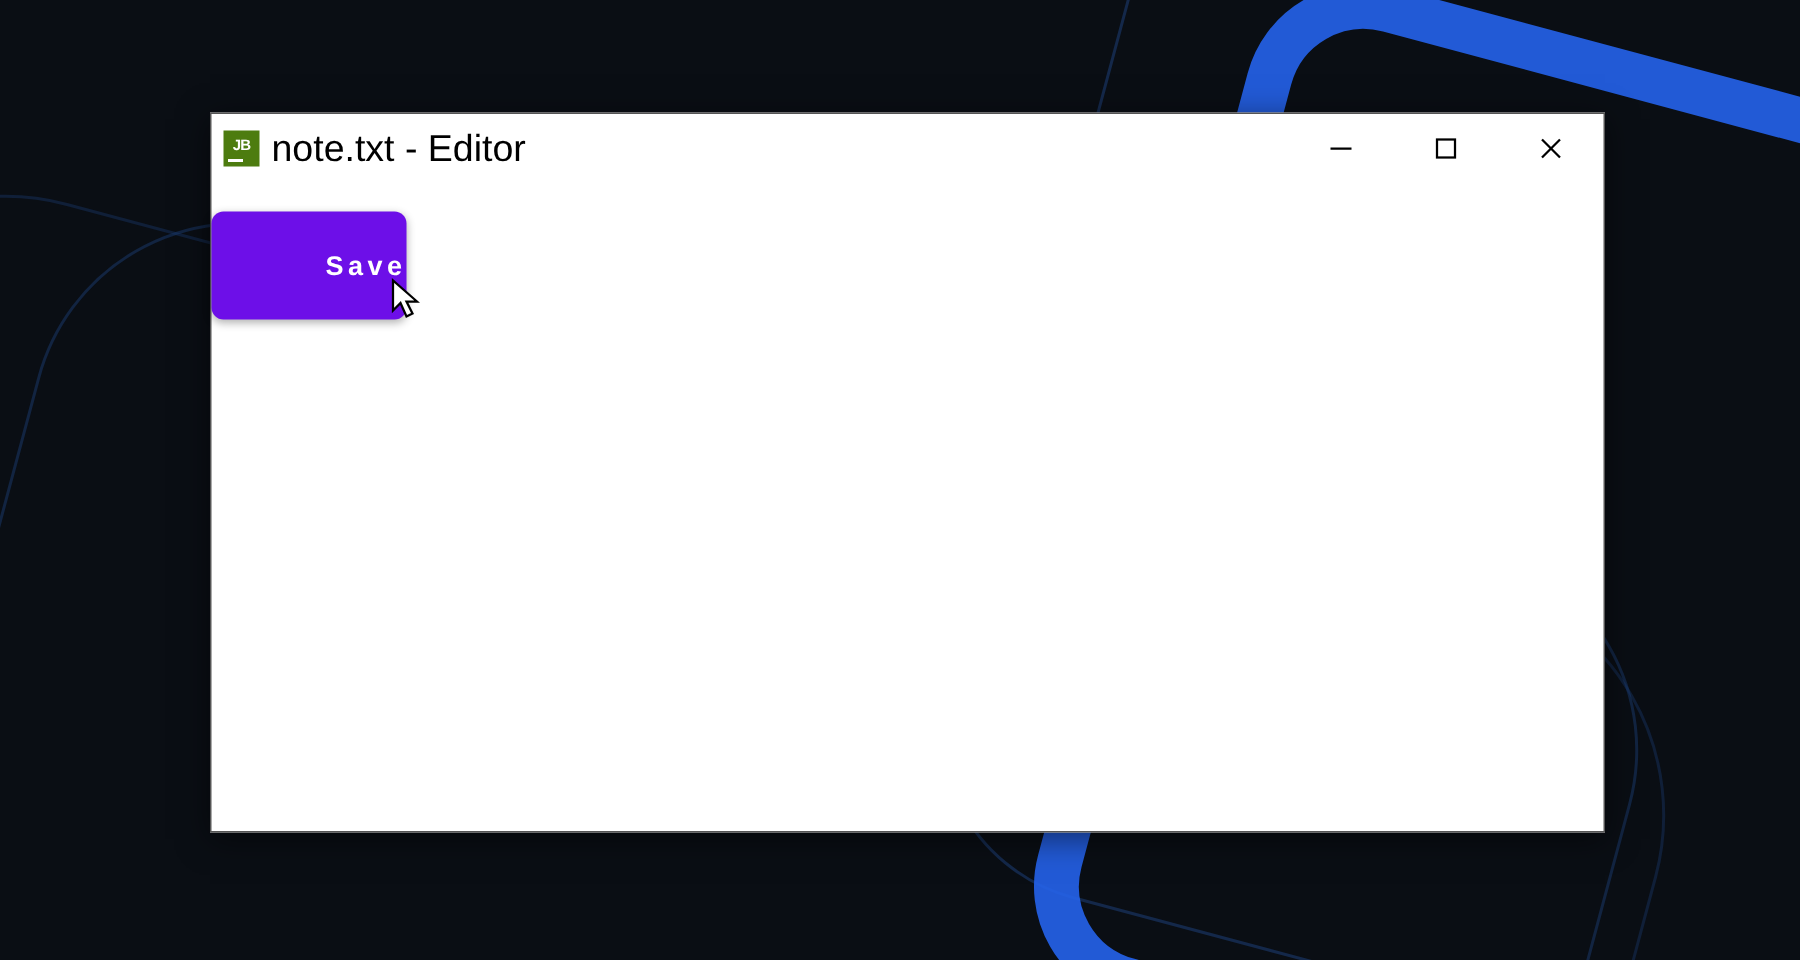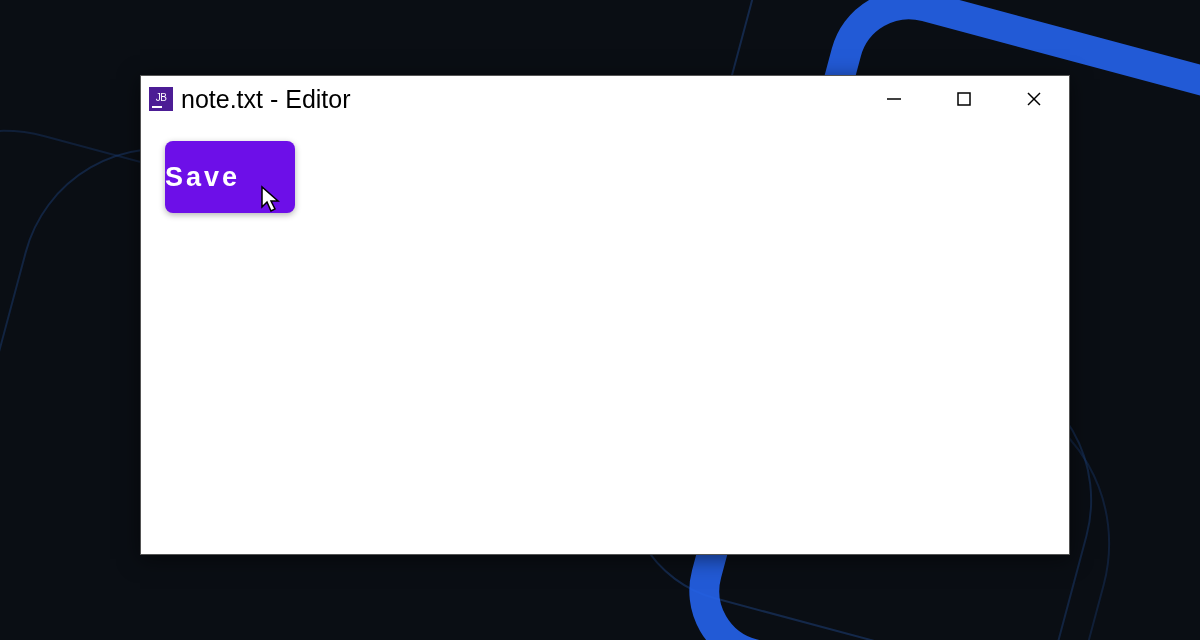--- a/index.html
+++ b/index.html
@@ -80,24 +80,24 @@
       padding-left: 8px;
     }
     .titlebar-left {
       display: flex;
       align-items: center;
       gap: 8px;
     }
     .app-icon {
       width: 24px;
       height: 24px;
-      background: #4c1d95;
+      background: #4d7c0f;
       color: #fff;
       font-size: 10px;
-      font-weight: normal;
+      font-weight: bold;
       display: flex;
       flex-direction: column;
       align-items: center;
       justify-content: center;
       line-height: 1;
       position: relative;
     }
     .app-icon .jb {
       font-size: 10px;
       letter-spacing: -0.5px;
@@ -136,29 +136,28 @@
     .save-button {
       position: absolute;
       left: 0px;
       top: 65px;
       width: 130px;
       height: 72px;
       background: #6d0fe8;
       color: #fff;
       border: none;
       border-radius: 8px;
-      font-size: 27px;
+      font-size: 18px;
       font-weight: 600;
       letter-spacing: 3px;
       cursor: pointer;
       box-shadow: 0 2px 6px rgba(0,0,0,0.3);
       display: flex;
       align-items: center;
-      justify-content: flex-start;
-      margin-left: 24px;
+      justify-content: flex-end;
     }
     
     .cursor {
       position: absolute;
       left: 260px;
       top: 185px;
       pointer-events: none;
       z-index: 100;
     }
   </style>

